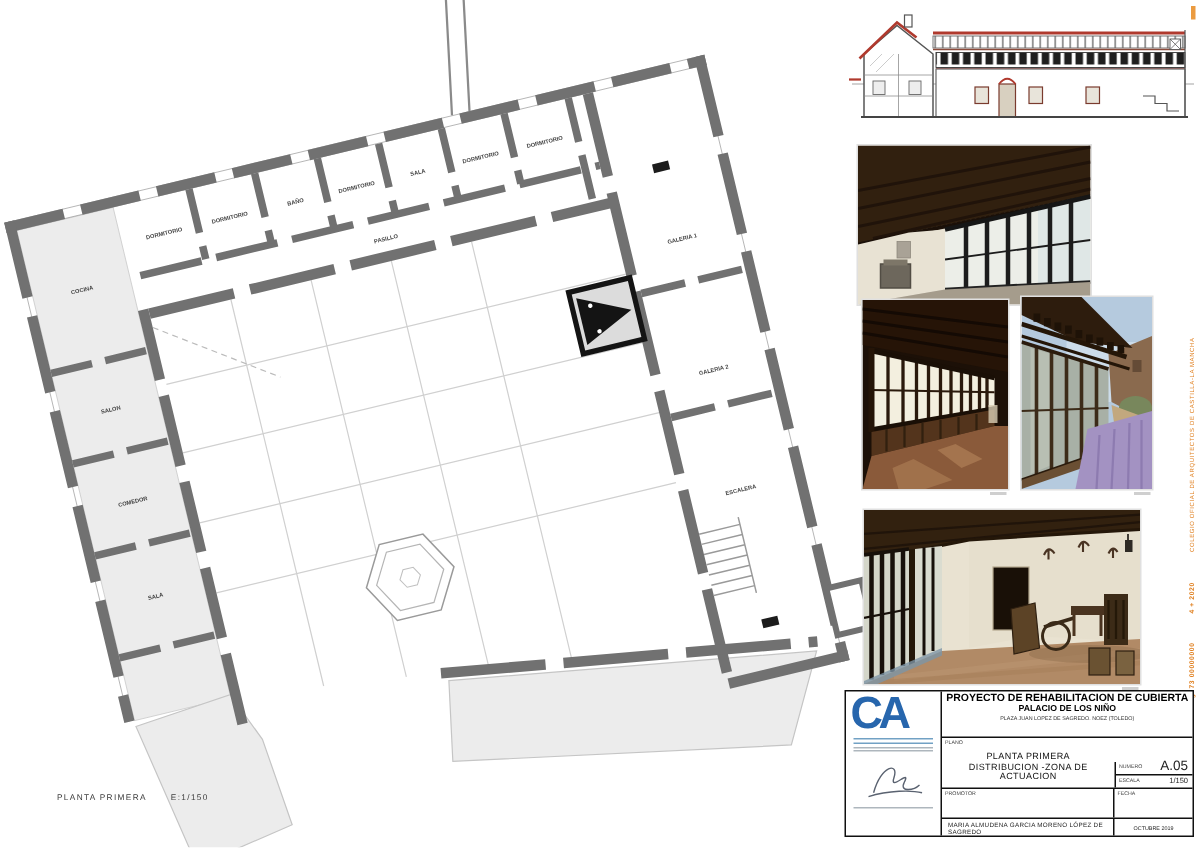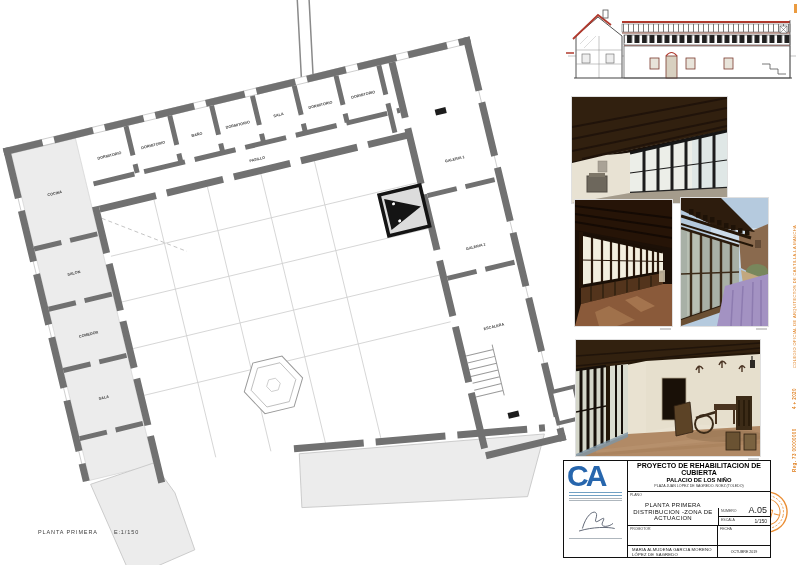--- a/index.html
+++ b/index.html
@@ -13,21 +13,21 @@
   
   .photo{position:absolute;background:#fff;box-shadow:0 0 0 1px #e0e0e0;}
   .photo::after{content:"";position:absolute;right:1px;bottom:-4px;width:11px;height:2px;background:#cfcfcf;}
   
   #visado{position:absolute;right:1px;top:163px;height:318px;writing-mode:vertical-rl;
           transform:rotate(180deg);font-size:4px;color:#e07f1e;letter-spacing:.4px;line-height:8px;}
   #visado span{margin:9px 0;display:inline;}
   #visado .big{font-size:4.5px;font-weight:bold;}
   #corner-tick{position:absolute;right:3px;top:4px;width:3px;height:9px;background:#e8891f;opacity:.85;}
   
-  #tblock{position:absolute;left:563px;top:460px;width:208px;height:98px;border:1.8px solid #101010;
+  #tblock{position:absolute;left:563px;top:460px;width:233px;height:98px;border:1.8px solid #101010;
           background:#fff;display:flex;box-sizing:border-box;}
   .ca-cell{width:64px;border-right:1.2px solid #101010;box-sizing:border-box;padding:1px 3px;position:relative;}
   .ca-logo{font-size:30px;font-weight:bold;color:#2766ad;letter-spacing:-3px;line-height:.95;}
   .ca-bars i{display:block;height:1.4px;background:#4d8ab5;margin:1.5px 2px;opacity:.8;}
   .ca-bars.gray i{background:#9aa4ad;height:1px;}
   .sig{width:52px;height:34px;margin:0 auto;}
   .tb-right{flex:1;display:flex;flex-direction:column;box-sizing:border-box;}
   .t-row1{height:29px;border-bottom:1px solid #101010;text-align:center;padding-top:1px;}
   .t-title{font-size:7px;font-weight:bold;color:#000;}
   .t-bld{font-size:5.8px;font-weight:bold;color:#000;margin-top:.5px;}

